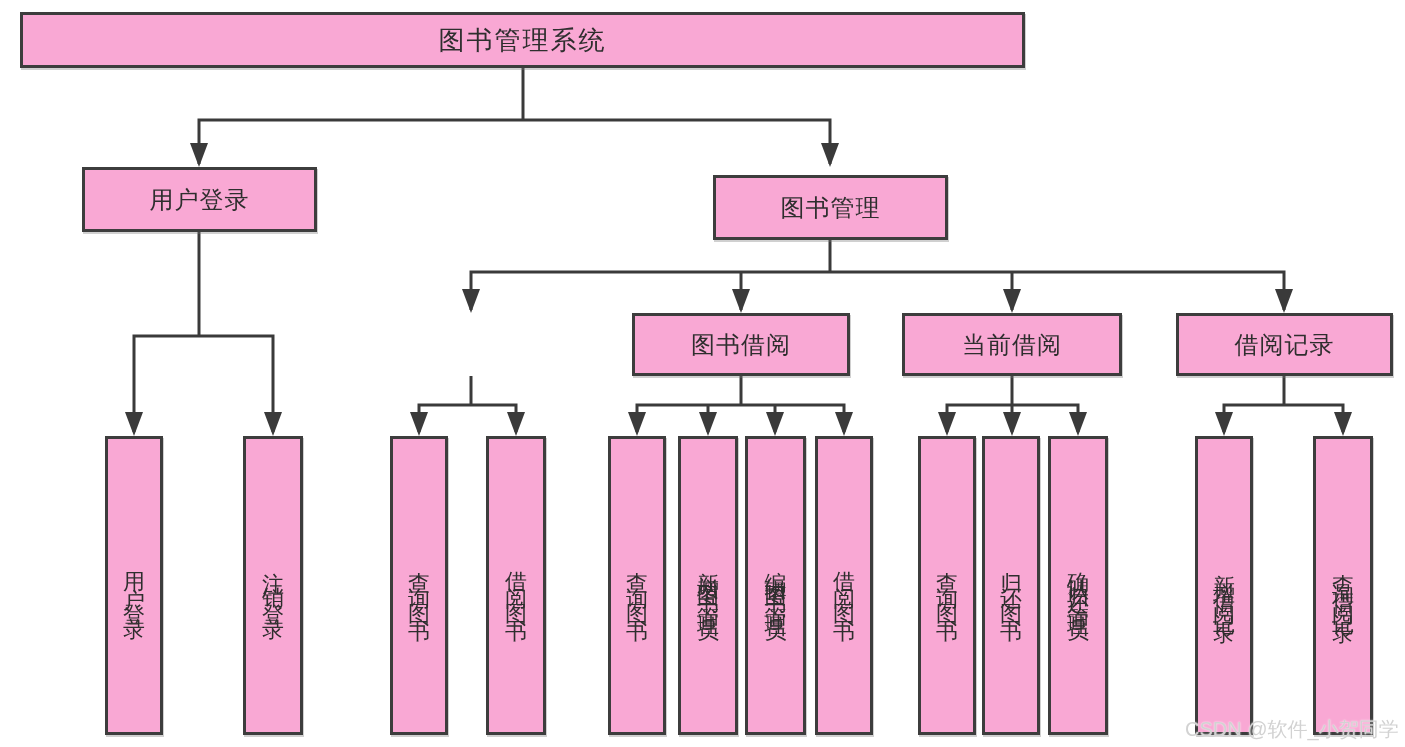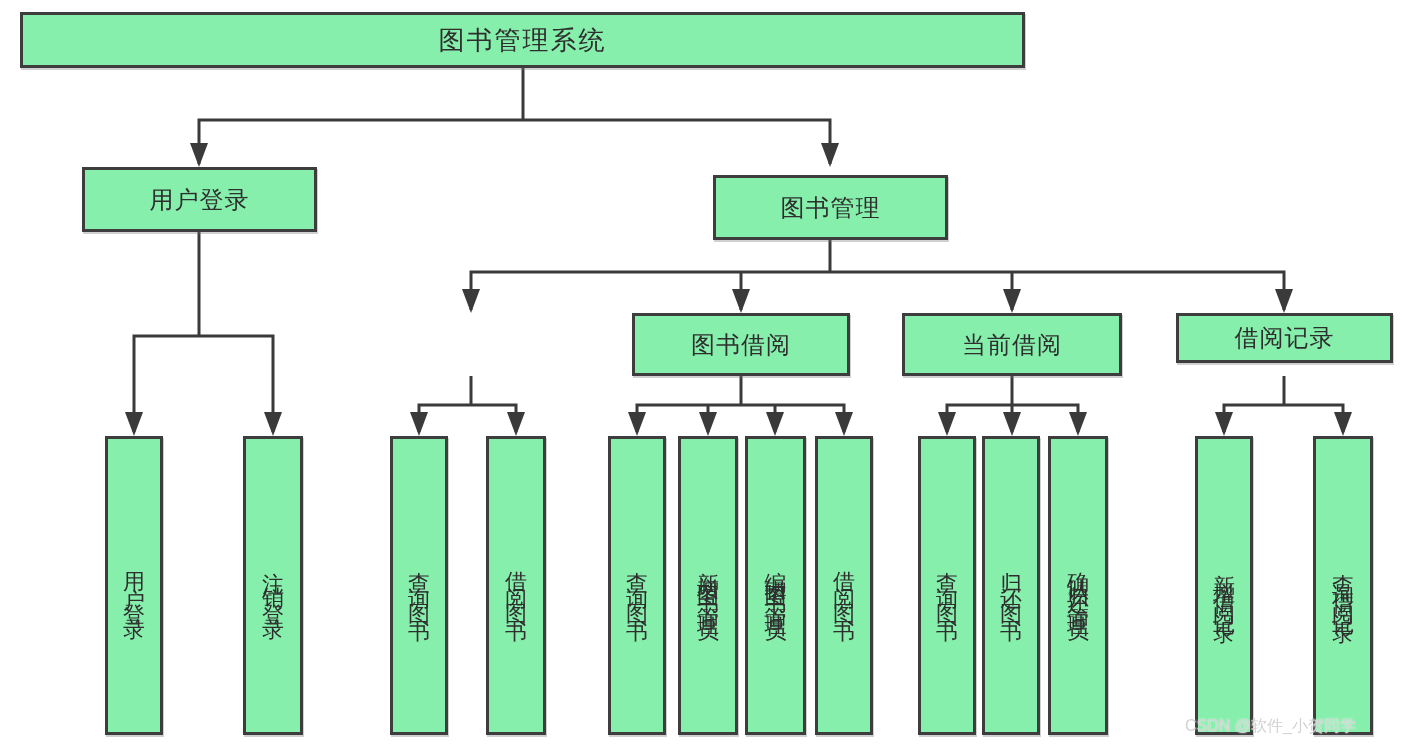--- a/index.html
+++ b/index.html
@@ -7,21 +7,21 @@
     position:relative;
     width:1405px;height:747px;
     background:#ffffff;
     font-family:"Liberation Sans","DejaVu Sans",sans-serif;
     overflow:hidden;
   }
   #wires{position:absolute;left:0;top:0;z-index:1;}
   .node{
     position:absolute;
     box-sizing:border-box;
-    background:#86efac;
+    background:#f9a8d4;
     border:3px solid #3d3d3d;
     box-shadow:1px 2px 0 rgba(120,120,120,0.35);
     display:flex;align-items:center;justify-content:center;
     z-index:2;
     color:#2e2e2e;
   }
   .hnode{font-size:24px;letter-spacing:1px;}
   .rootnode{font-size:26px;letter-spacing:2px;}
   .vnode span{
     writing-mode:vertical-rl;
@@ -31,21 +31,21 @@
     color:#2e2e2e;
     white-space:nowrap;
   }
   .ls-a span{letter-spacing:16px;}
   .ls-b span{letter-spacing:10px;}
   .ls-c span{letter-spacing:7px;}
   #watermark{
     position:absolute;
     left:1185px;top:716px;
     z-index:5;
-    font-size:16px;
+    font-size:20px;
     color:#d2d2d2;
     text-shadow:0 0 2px rgba(255,255,255,0.9);
     white-space:nowrap;
   }
 </style>
 </head>
 <body>
 
 <div id="stage">
 
@@ -110,21 +110,21 @@
   <div class="node hnode" style="left:713px;top:167px;width:235px;height:65px;margin-top:8px;">
     <span>图书管理</span>
   </div>
 
   <div class="node hnode" style="left:632px;top:313px;width:218px;height:63px;">
     <span>图书借阅</span>
   </div>
   <div class="node hnode" style="left:902px;top:313px;width:220px;height:63px;">
     <span>当前借阅</span>
   </div>
-  <div class="node hnode" style="left:1176px;top:313px;width:217px;height:50px;">
+  <div class="node hnode" style="left:1176px;top:313px;width:217px;height:63px;">
     <span>借阅记录</span>
   </div>
 
   <div class="node vnode ls-a" style="left:105px;top:436px;width:58px;height:299px;">
     <span>用户登录</span>
   </div>
   <div class="node vnode ls-a" style="left:243px;top:436px;width:60px;height:299px;">
     <span>注销登录</span>
   </div>
 

